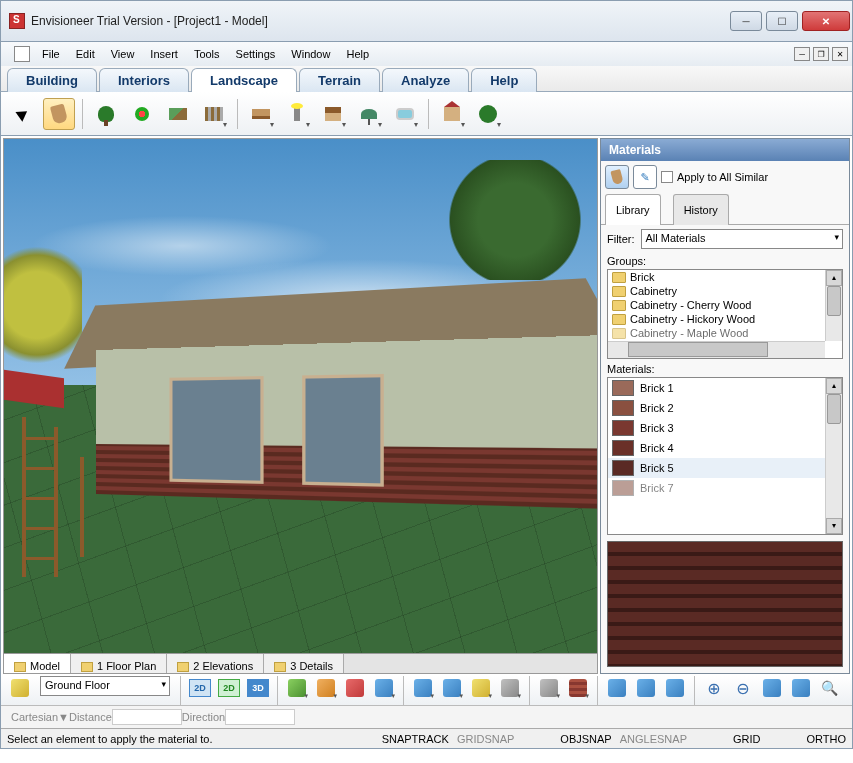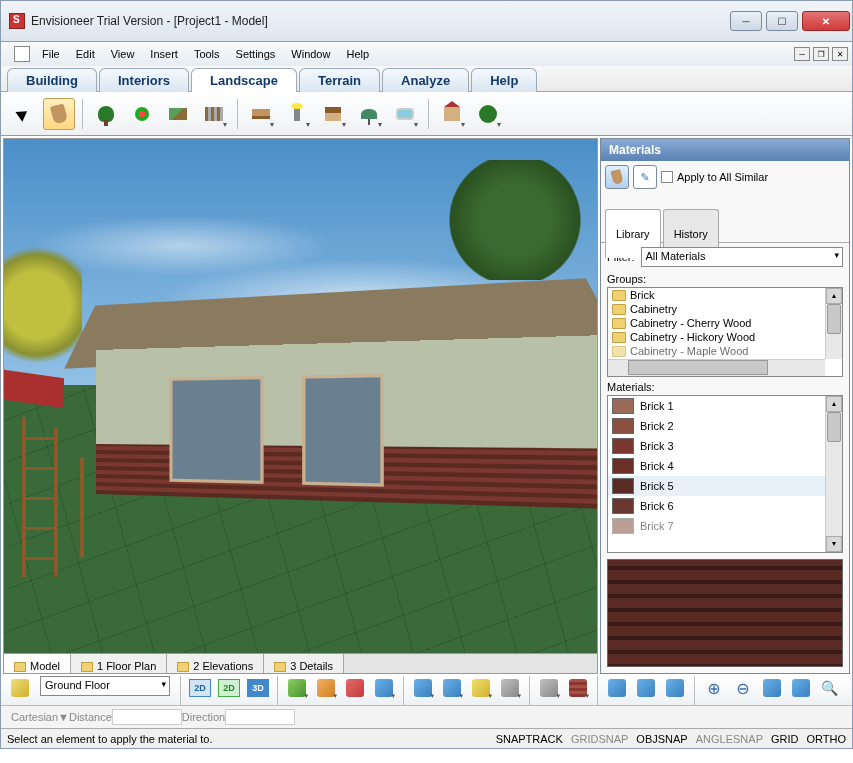--- a/index.html
+++ b/index.html
@@ -82,21 +82,21 @@
 .vtab .folder-ico { width:12px; height:10px; background:#f0d070; border:1px solid #c0a040; }
 
 
 .materials-panel { width:250px; background:#f8f8f8; border:1px solid #7a8a9a; margin:2px 2px 2px 0; display:flex; flex-direction:column; }
 .panel-title { background: linear-gradient(to bottom, #8aabd4, #5a82b4); color:#fff; font-weight:bold; padding:4px 8px; font-size:12px; }
 .panel-tools { padding:4px; display:flex; align-items:center; gap:4px; }
 .ptool { width:24px; height:24px; border:1px solid #7a8a9a; border-radius:3px; display:flex; align-items:center; justify-content:center; background:#fff; }
 .ptool.sel { background: linear-gradient(to bottom, #e0f0ff, #b0d0f0); }
 .checkbox { width:12px; height:12px; border:1px solid #888; background:#fff; }
 .panel-tabs { display:flex; border-bottom:1px solid #aaa; padding:0 4px; }
-.ptab { padding:18px 10px; border:1px solid #aaa; border-bottom:none; background:#e8e8e8; border-radius:3px 3px 0 0; margin-right:2px; position:relative; top:16px; }
+.ptab { padding:9px 10px; border:1px solid #aaa; border-bottom:none; background:#e8e8e8; border-radius:3px 3px 0 0; margin-right:12px; position:relative; top:1px; }
 .ptab.active { background:#fff; }
 .filter-row { padding:4px 6px; display:flex; align-items:center; gap:6px; }
 .combo { flex:1; height:20px; border:1px solid #888; background:#fff; padding:2px 16px 2px 4px; position:relative; }
 .combo::after { content:'▾'; position:absolute; right:3px; top:2px; font-size:9px; }
 .groups-label { padding:2px 6px 0; }
 .groups-box { margin:2px 6px; border:1px solid #888; background:#fff; height:90px; overflow:hidden; position:relative; }
 .groups-box .vscroll { position:absolute; right:0; top:0; bottom:17px; width:17px; background:#e8e8e8; border-left:1px solid #ccc; }
 .groups-box .hscroll { position:absolute; left:0; right:17px; bottom:0; height:17px; background:#e8e8e8; border-top:1px solid #ccc; display:flex; }
 .hscroll .thumb { background:#c8c8c8; border:1px solid #999; height:15px; width:140px; margin-left:20px; }
 .group-item { padding:1px 4px; display:flex; align-items:center; gap:4px; }
@@ -120,21 +120,21 @@
 .btool { width:26px; height:24px; border:1px solid transparent; border-radius:3px; display:flex; align-items:center; justify-content:center; position:relative; font-size:9px; }
 .btool.dd::after { content:'▾'; font-size:7px; position:absolute; right:1px; bottom:-1px; color:#555; }
 .location-combo { width:130px; height:20px; border:1px solid #888; background:#fff; padding:2px 16px 2px 4px; position:relative; margin:0 4px; }
 .location-combo::after { content:'▾'; position:absolute; right:3px; top:2px; font-size:9px; }
 .flat3d { width:22px; height:18px; border:1px solid #4488cc; background:#d0e4f4; font-weight:bold; color:#2266aa; display:flex; align-items:center; justify-content:center; font-size:9px; }
 .coords-bar { height:22px; background:#f4f4f4; display:flex; align-items:center; padding:0 10px; gap:0; color:#888; font-size:11px; }
 .coords-bar .fld { border:1px solid #ccc; background:#fff; width:70px; height:16px; }
 .status-bar { height:20px; background:#f0f0f0; border-top:1px solid #aaa; display:flex; align-items:center; padding:0 6px; font-size:11px; }
 .status-right { margin-left:auto; display:flex; gap:8px; }
 .status-right span { color:#888; }
-.status-right span.on { color:#000; }
+.status-right span.on { color:#000;margin-left:38px; }
 
 .ico-generic { width:18px; height:18px; border-radius:3px; }
 .c-blue { background: linear-gradient(135deg,#6ab0e8,#3a80c0); }
 .c-green { background: linear-gradient(135deg,#8ad060,#4a9030); }
 .c-orange { background: linear-gradient(135deg,#f0b060,#d08020); }
 .c-red { background: linear-gradient(135deg,#e86a6a,#c03a3a); }
 .c-gray { background: linear-gradient(135deg,#c0c0c0,#888); }
 .c-yellow { background: linear-gradient(135deg,#f0e070,#d0b030); }
 .c-brick { background: repeating-linear-gradient(0deg,#883830 0 3px,#aa5040 3px 6px); }
 </style>
@@ -340,24 +340,20 @@
           <span>Brick 3</span>
         </div>
       <div class="mat-item">
           <div class="swatch b4"></div>
           <span>Brick 4</span>
         </div>
       <div class="mat-item sel">
           <div class="swatch b5"></div>
           <span>Brick 5</span>
         </div>
-      <div class="mat-item">
-          <div class="swatch b6"></div>
-          <span>Brick 6</span>
-        </div>
       <div class="mat-item" style="opacity:0.5">
           <div class="swatch b7"></div>
           <span>Brick 7</span>
         </div>
       <div class="vscroll">
           <div class="up">▴</div>
           <div class="track">
             <div class="thumb"></div>
           </div>
           <div class="dn" style="position:absolute;bottom:0;left:0;right:0">▾</div>

